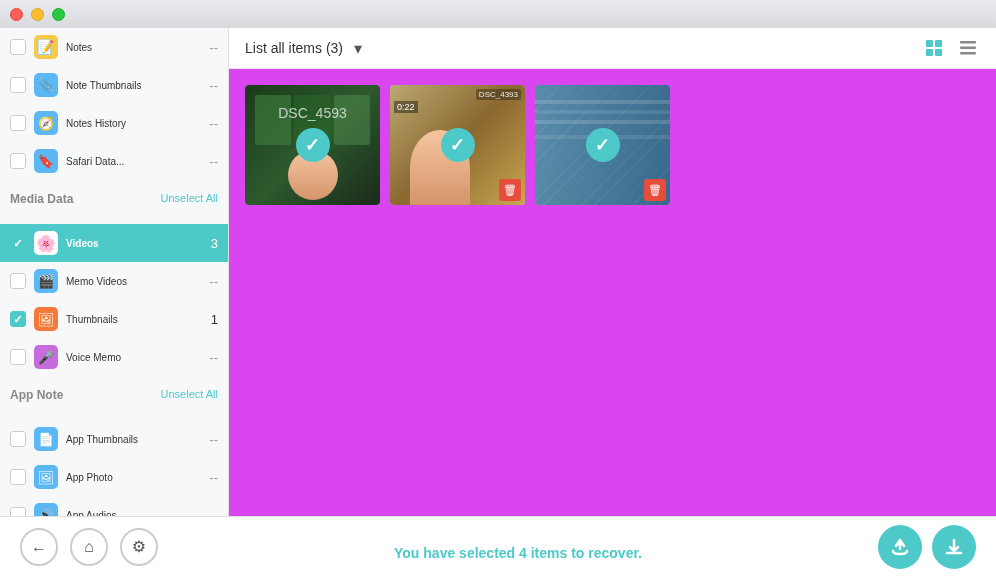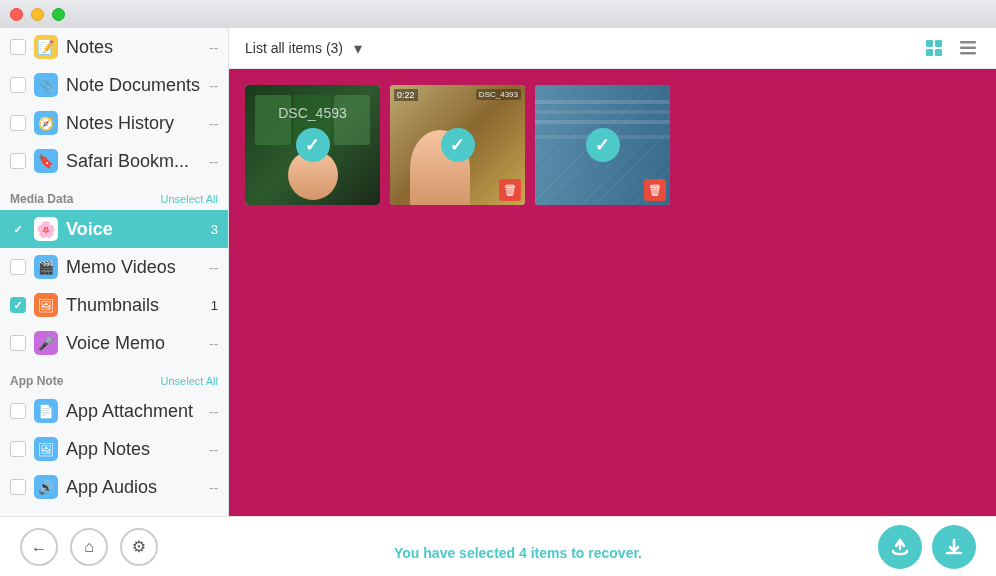--- a/index.html
+++ b/index.html
@@ -73,62 +73,61 @@
       height: 24px;
       flex-shrink: 0;
       display: flex;
       align-items: center;
       justify-content: center;
       border-radius: 5px;
     }
 
     .item-label {
       flex: 1;
-      font-size: 18px;
+      font-size: 10px;
       color: #333;
       white-space: nowrap;
       overflow: hidden;
       text-overflow: ellipsis;
     }
 
     .item-count {
       font-size: 13px;
       color: #333;
       font-weight: 500;
     }
     .item-dash {
       font-size: 13px;
       color: #999;
     }
 
     .section-header {
       display: flex;
-      align-items: center;
       justify-content: space-between;
-      padding: 8px 10px 4px 10px;
+      padding: 8px 10px 18px 10px;
       margin-top: 4px;
     }
     .section-title {
       font-size: 12px;
       font-weight: 600;
       color: #888;
       text-transform: none;
     }
     .section-action {
       font-size: 11px;
       color: #4ec9c9;
       cursor: pointer;
     }
 
     
     .content {
       flex: 1;
       display: flex;
       flex-direction: column;
-      background: #be185d;
+      background: #d946ef;
       overflow: hidden;
     }
 
     
     .toolbar {
       display: flex;
       align-items: center;
       justify-content: space-between;
       padding: 8px 16px;
       border-bottom: 1px solid #e8e8e8;
@@ -174,21 +173,21 @@
       height: 120px;
       position: relative;
       border-radius: 4px;
       overflow: hidden;
       background: #ccc;
       cursor: pointer;
     }
 
     .photo-duration {
       position: absolute;
-      top: 4px;
+      top: 16px;
       left: 4px;
       font-size: 9px;
       color: white;
       background: rgba(0,0,0,0.4);
       padding: 1px 3px;
       border-radius: 0;
     }
 
     .photo-check {
       position: absolute;
@@ -371,53 +370,53 @@
       </div>
       <span class="item-label">Notes</span>
       <span class="item-dash">--</span>
     </div>
 
     <div class="sidebar-item">
       <div class="checkbox"></div>
       <div class="item-icon icon-attach">
         <span style="font-size:13px; color:white;">📎</span>
       </div>
-      <span class="item-label">Note Documents</span>
+      <span class="item-label">Note Thumbnails</span>
       <span class="item-dash">--</span>
     </div>
 
     <div class="sidebar-item">
       <div class="checkbox"></div>
       <div class="item-icon icon-safari">
         <span style="font-size:13px;">🧭</span>
       </div>
       <span class="item-label">Notes History</span>
       <span class="item-dash">--</span>
     </div>
 
     <div class="sidebar-item">
       <div class="checkbox"></div>
       <div class="item-icon icon-bookmark">
         <span style="font-size:13px;">🔖</span>
       </div>
-      <span class="item-label">Safari Bookm...</span>
+      <span class="item-label">Safari Data...</span>
       <span class="item-dash">--</span>
     </div>
 
     <div class="section-header">
       <span class="section-title">Media Data</span>
       <span class="section-action">Unselect All</span>
     </div>
 
     <div class="sidebar-item active">
       <div class="checkbox checked"></div>
       <div class="item-icon icon-photos">
         <span style="font-size:16px;">🌸</span>
       </div>
-      <span class="item-label">Voice</span>
+      <span class="item-label">Videos</span>
       <span class="item-count">3</span>
     </div>
 
     <div class="sidebar-item">
       <div class="checkbox"></div>
       <div class="item-icon icon-video">
         <span style="font-size:13px; color:white;">🎬</span>
       </div>
       <span class="item-label">Memo Videos</span>
       <span class="item-dash">--</span>
@@ -444,30 +443,30 @@
     <div class="section-header">
       <span class="section-title">App Note</span>
       <span class="section-action">Unselect All</span>
     </div>
 
     <div class="sidebar-item">
       <div class="checkbox"></div>
       <div class="item-icon icon-doc">
         <span style="font-size:13px; color:white;">📄</span>
       </div>
-      <span class="item-label">App Attachment</span>
+      <span class="item-label">App Thumbnails</span>
       <span class="item-dash">--</span>
     </div>
 
     <div class="sidebar-item">
       <div class="checkbox"></div>
       <div class="item-icon icon-appphotos">
         <span style="font-size:13px; color:white;">🖼</span>
       </div>
-      <span class="item-label">App Notes</span>
+      <span class="item-label">App Photo</span>
       <span class="item-dash">--</span>
     </div>
 
     <div class="sidebar-item">
       <div class="checkbox"></div>
       <div class="item-icon icon-audio">
         <span style="font-size:13px; color:white;">🔊</span>
       </div>
       <span class="item-label">App Audios</span>
       <span class="item-dash">--</span>

